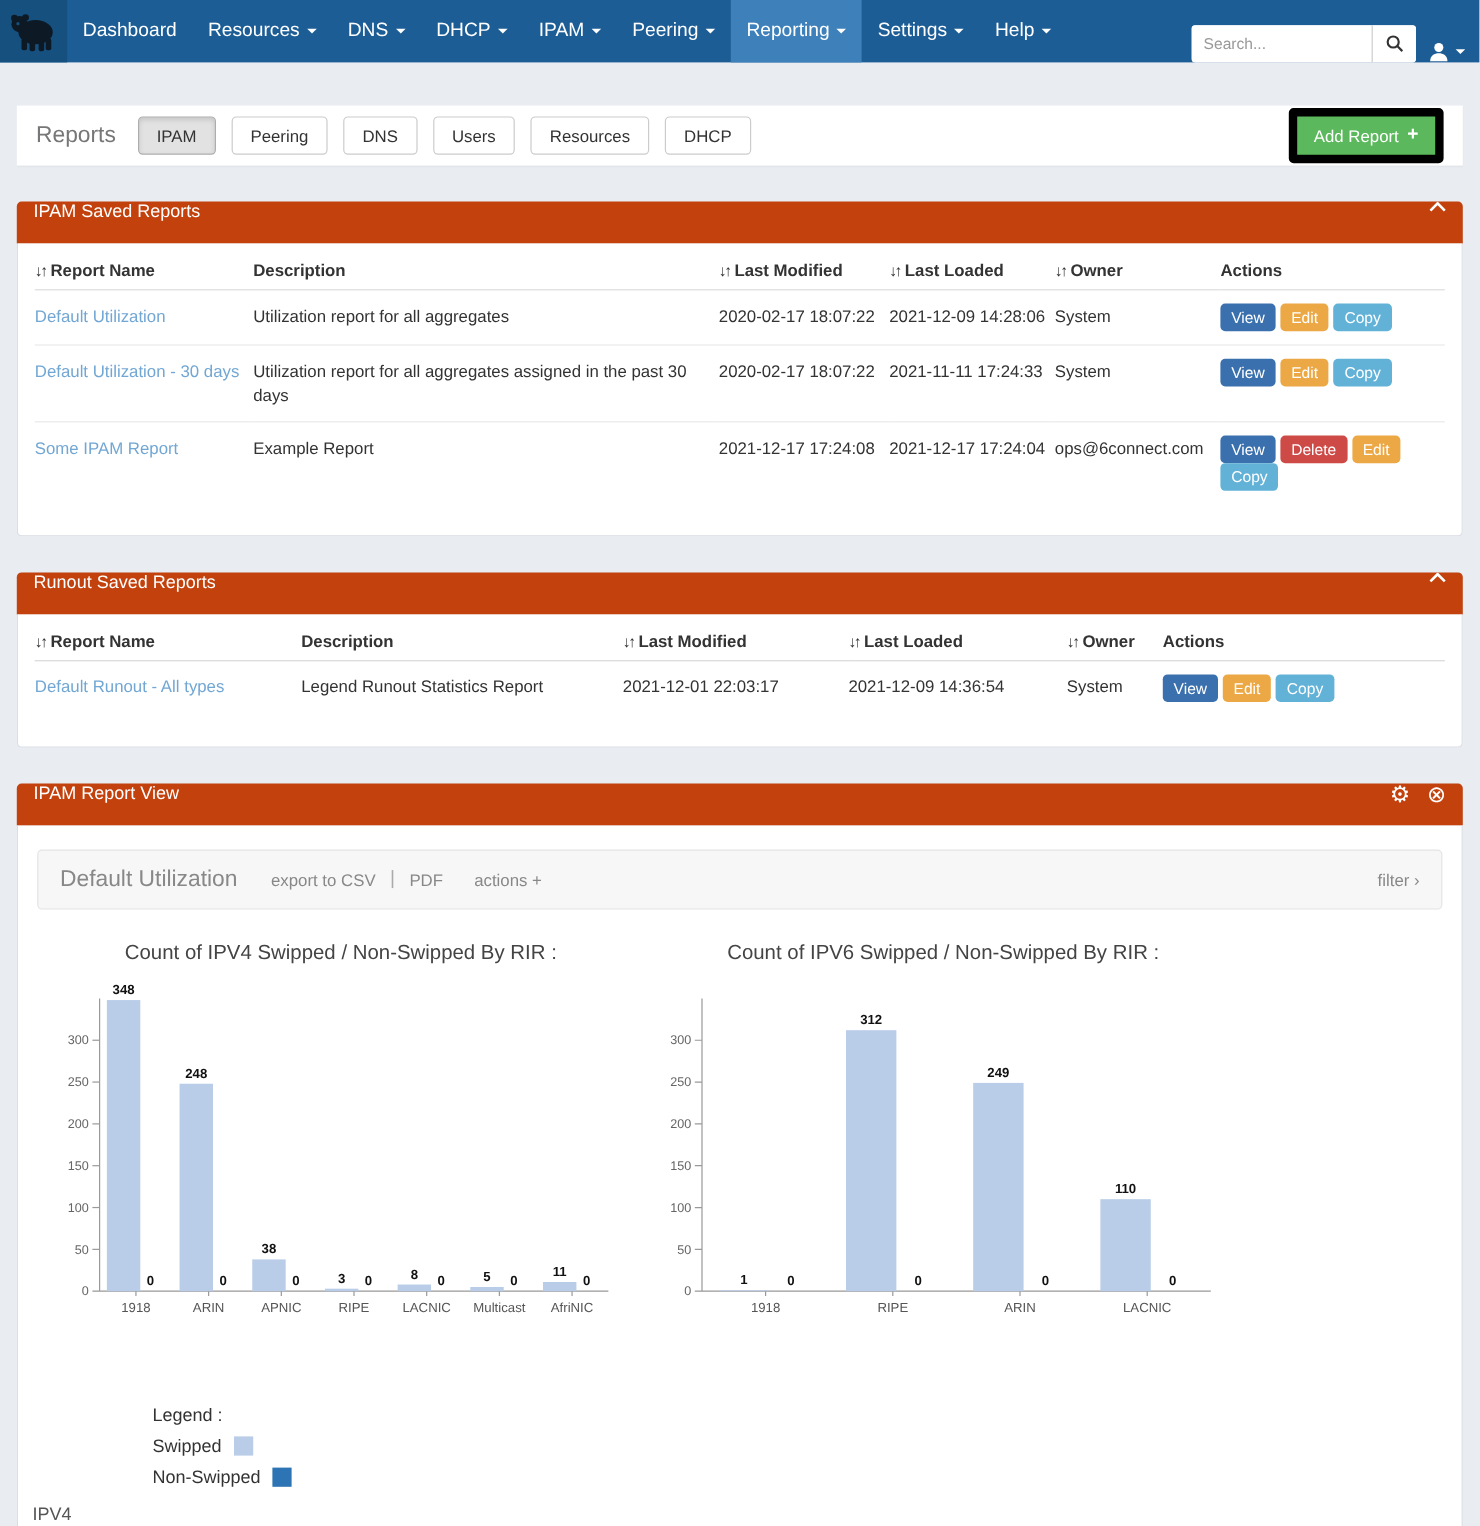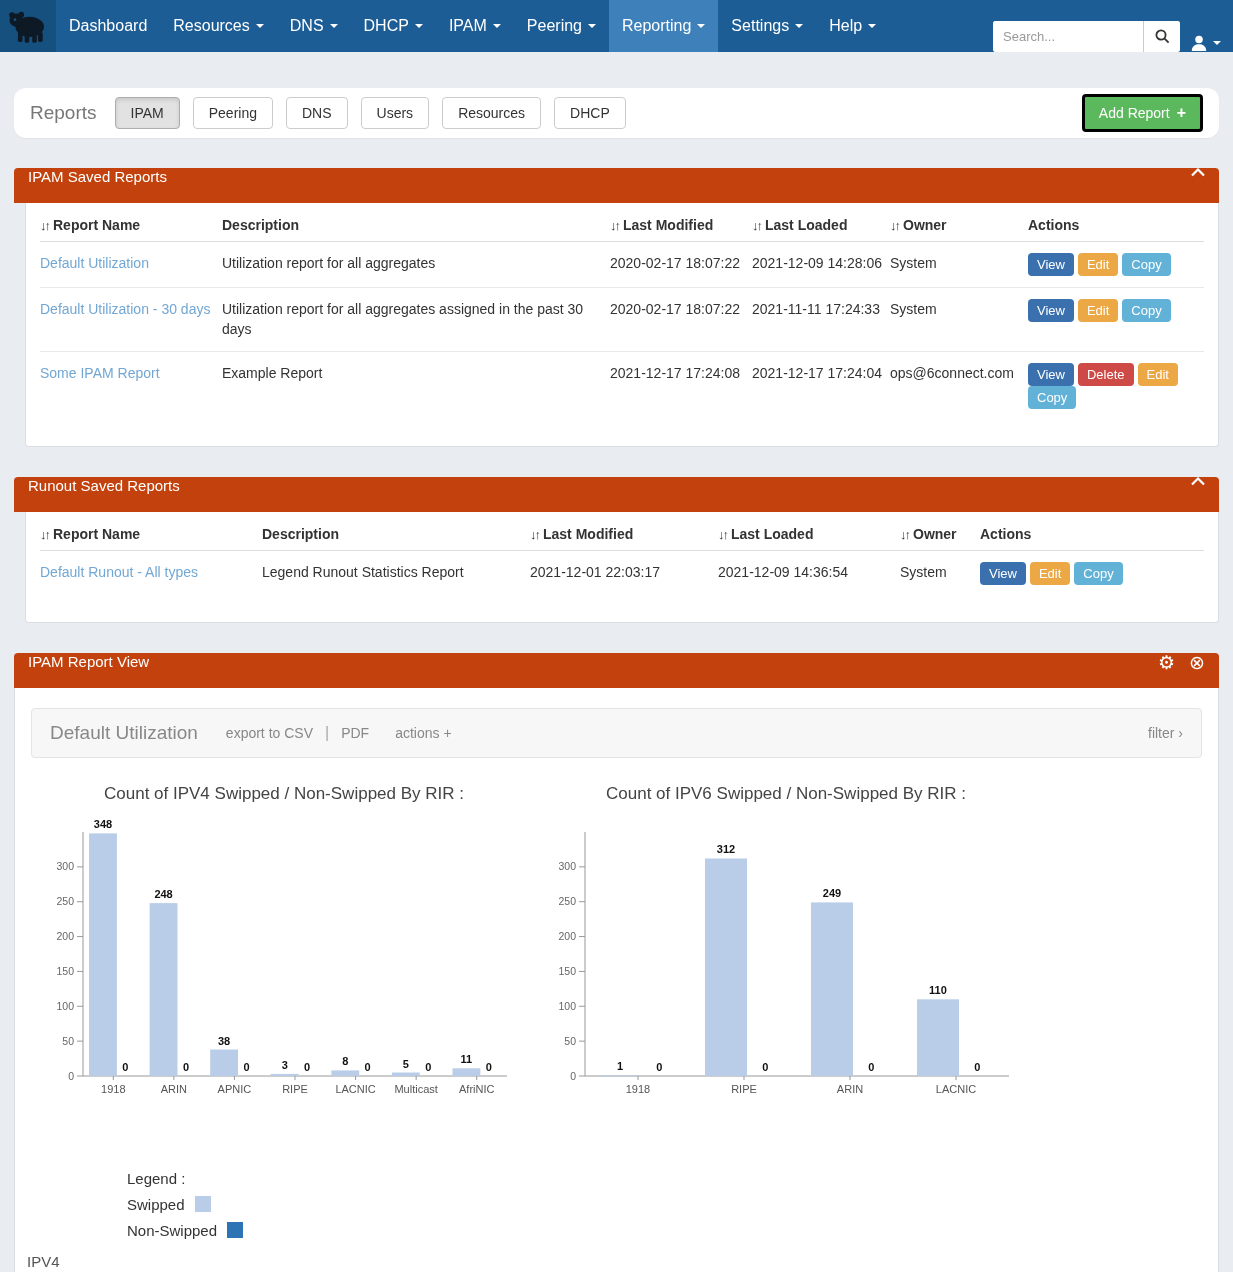--- a/index.html
+++ b/index.html
@@ -17,33 +17,33 @@
   .search-group { display:flex; height:31px; border-radius:3px; overflow:hidden; background:#fff; }
   .search-input { width:150px; border:none; outline:none; padding:0 10px; font-size:13px; color:#555; font-family:"Liberation Sans", sans-serif; }
   .search-input::placeholder { color:#999; }
   .search-btn { width:37px; background:#fff; border:none; border-left:1px solid #ccc; cursor:pointer; display:flex; align-items:center; justify-content:center; }
   .user-menu { display:flex; align-items:center; gap:5px; cursor:pointer; }
 
   
   .page { padding:0 14px; }
 
   
-  .reports-bar { margin-top:36px; background:#fff; border-radius:12px; height:50px; display:flex; align-items:center; padding:0 16px; box-shadow:0 1px 1px rgba(0,0,0,.04); }
+  .reports-bar { margin-top:36px; background:#fff; border-radius:0; height:50px; display:flex; align-items:center; padding:0 16px; box-shadow:0 1px 1px rgba(0,0,0,.04); }
   .reports-title { color:#777; font-size:19px; margin-right:18px; }
   .report-tab { background:#fff; border:1px solid #ccc; border-radius:4px; padding:7px 15px; font-size:14px; color:#333; margin-right:13px; cursor:pointer; font-family:"Liberation Sans", sans-serif; }
   .report-tab.active { background:#e2e2e2; border-color:#adadad; box-shadow:inset 0 2px 4px rgba(0,0,0,.12); }
-  .add-report { margin-left:auto; background:#5cb85c; border:3px solid #000000; color:#fff; font-size:14px; padding:8px 14px; border-radius:4px; cursor:pointer; display:flex; align-items:center; gap:7px; font-family:"Liberation Sans", sans-serif; }
+  .add-report { margin-left:auto; background:#5cb85c; border:7px solid #000000; color:#fff; font-size:14px; padding:8px 14px; border-radius:4px; cursor:pointer; display:flex; align-items:center; gap:7px; font-family:"Liberation Sans", sans-serif; }
   .add-report .plus { font-weight:bold; font-size:16px; line-height:1; }
 
   
   .panel { margin-top:30px; border-radius:4px; }
   .panel-head { background:#c2410c; color:#fff; height:35px; border-radius:4px 4px 0 0; display:flex; align-items:flex-start; padding:0 14px; }
   .panel-head .title { font-size:15px; }
   .panel-head .head-icons { margin-left:auto; display:flex; align-items:center; gap:14px; }
-  .panel-body { background:#fff; border:1px solid #d9dee4; border-top:none; border-radius:0 0 4px 4px; padding:0 14px 26px 14px;margin-left:11px; }
+  .panel-body { background:#fff; border:1px solid #d9dee4; border-top:none; border-radius:0 0 4px 4px; padding:0 14px 26px 14px; }
   .icon-btn { color:#fff; cursor:pointer; font-size:19px; line-height:1; }
 
   
   table.rpt { width:100%; border-collapse:collapse; font-size:14px; color:#333; }
   table.rpt th { text-align:left; font-weight:bold; padding:14px 8px 8px 0; border-bottom:1px solid #ddd; white-space:nowrap; }
   table.rpt td { padding:11px 8px 11px 0; border-bottom:1px solid #e9e9e9; vertical-align:top; line-height:1.45; }
   table.rpt tr:last-child td { border-bottom:none; }
   .sort-ico { font-weight:bold; letter-spacing:-2px; margin-right:4px; font-size:13px; }
   a.rpt-link { color:#72a7d4; text-decoration:none; cursor:pointer; }
   .act-btn { display:inline-block; color:#fff; font-size:13px; padding:4px 9px; border-radius:4px; margin-right:4px; cursor:pointer; border:none; font-family:"Liberation Sans", sans-serif; }

